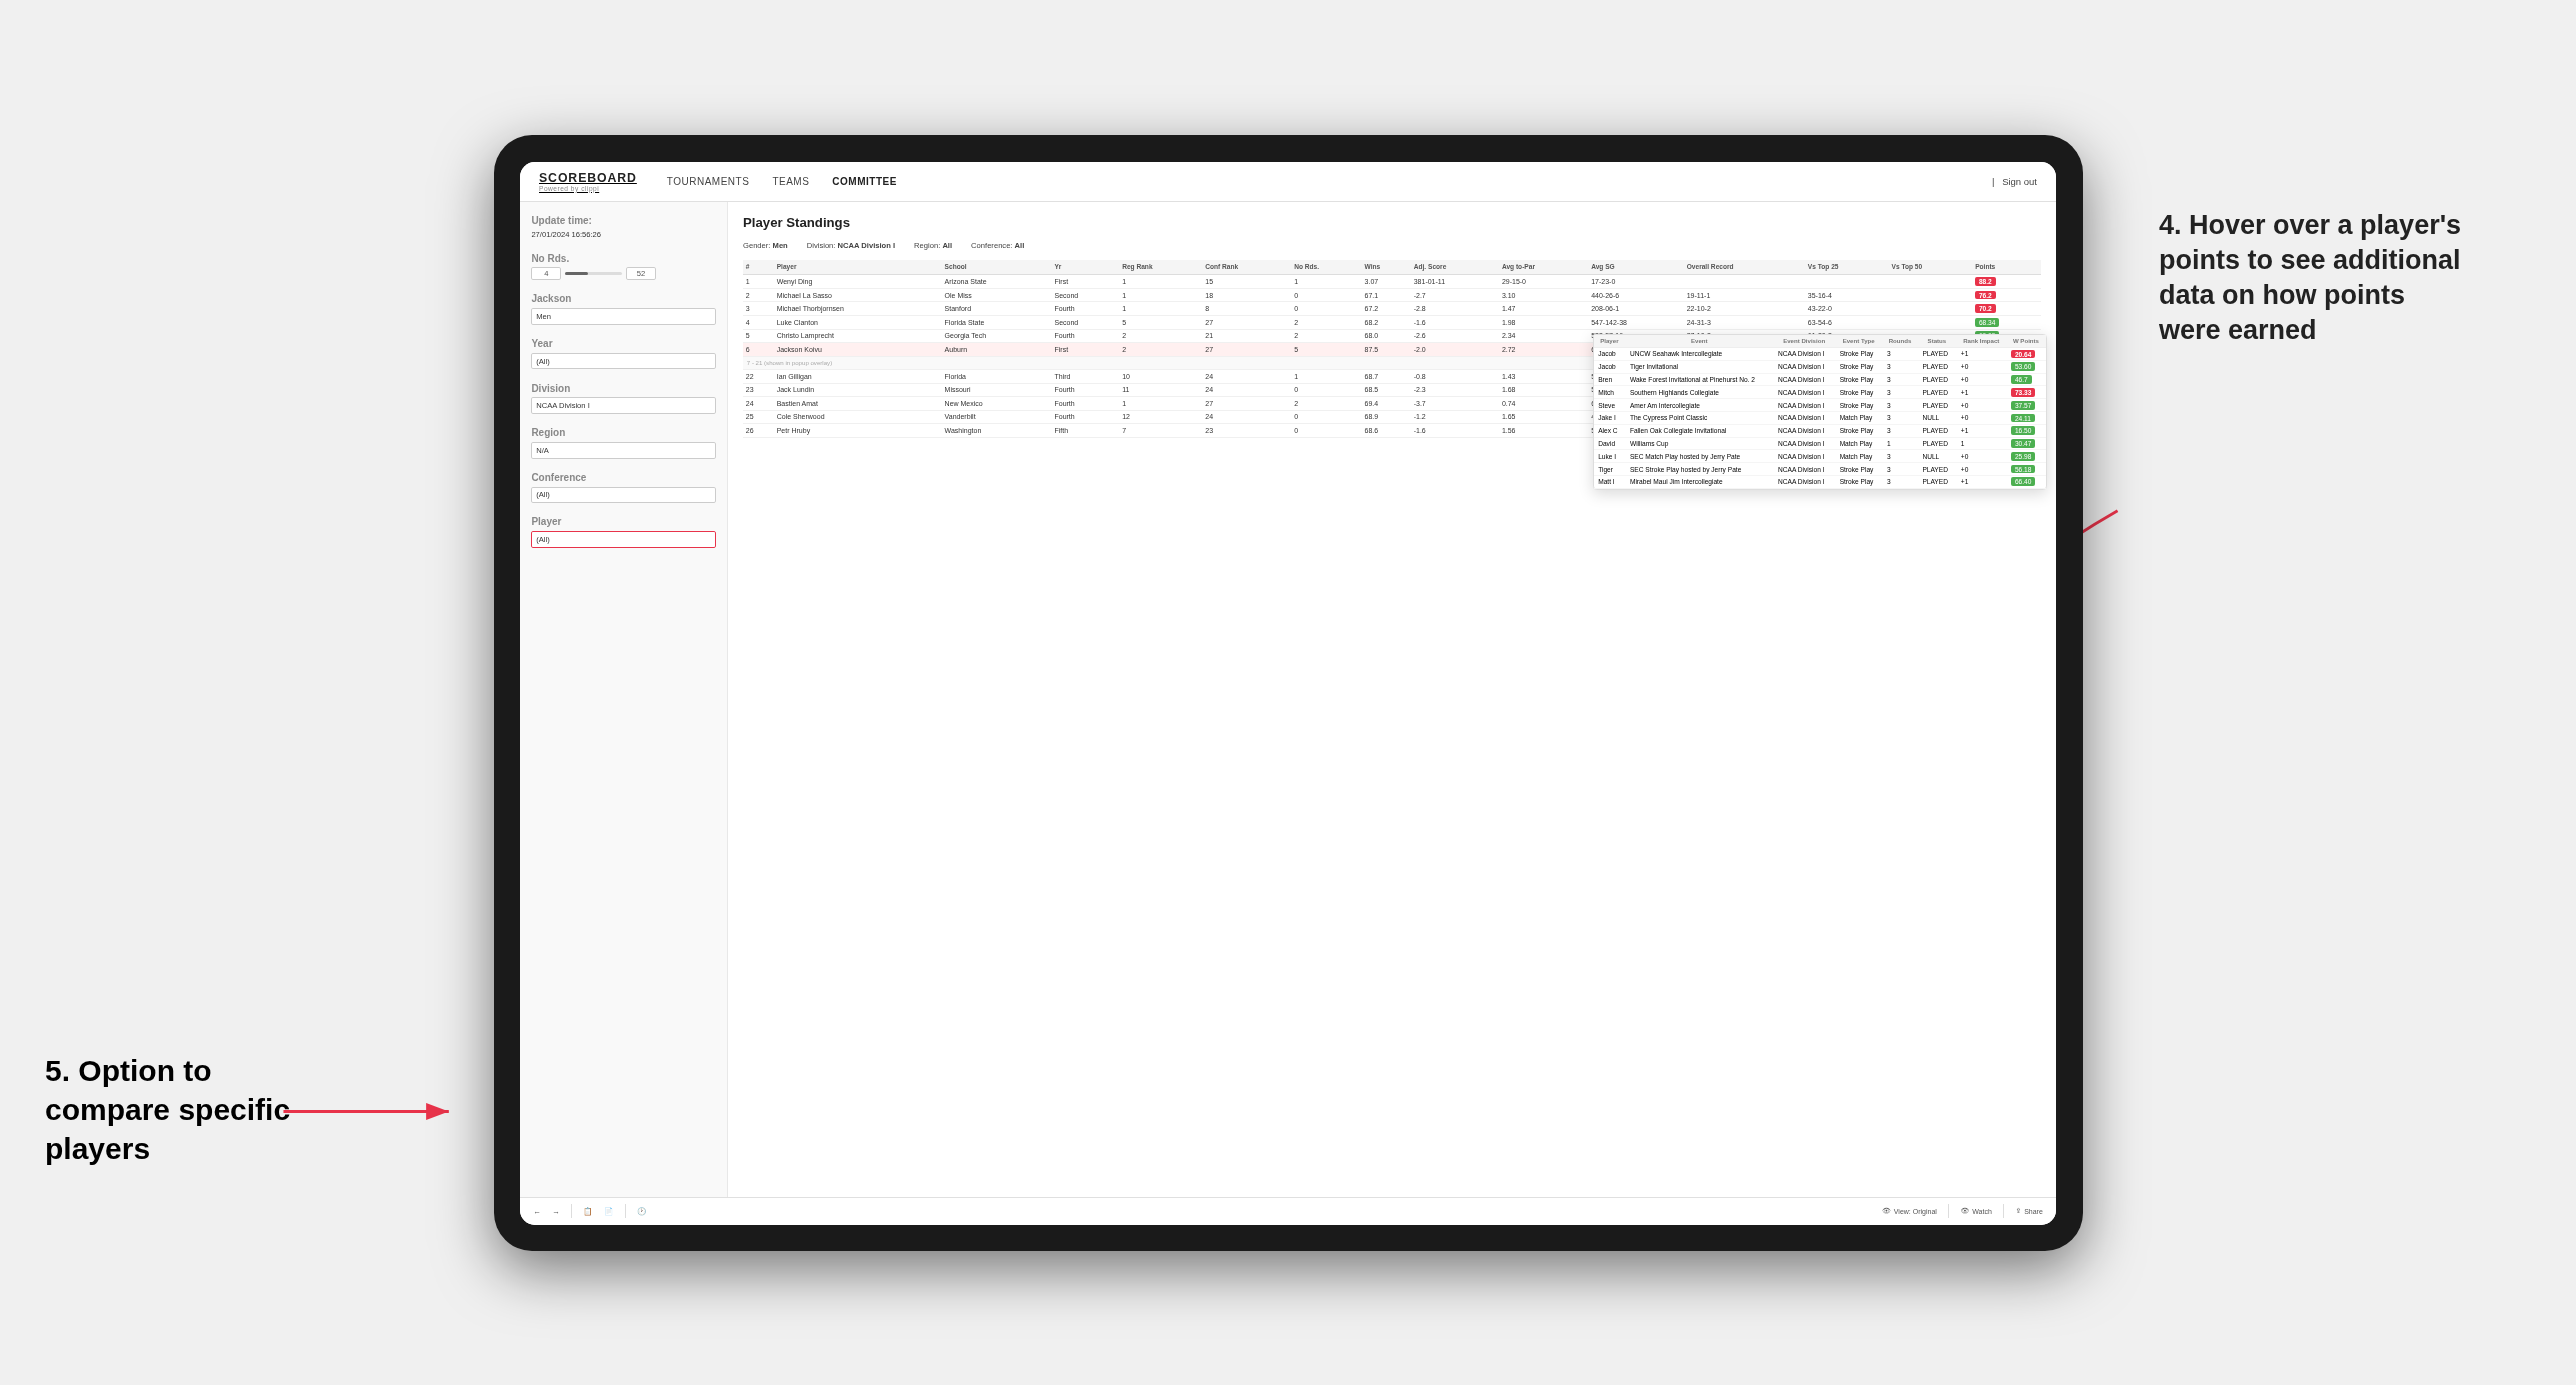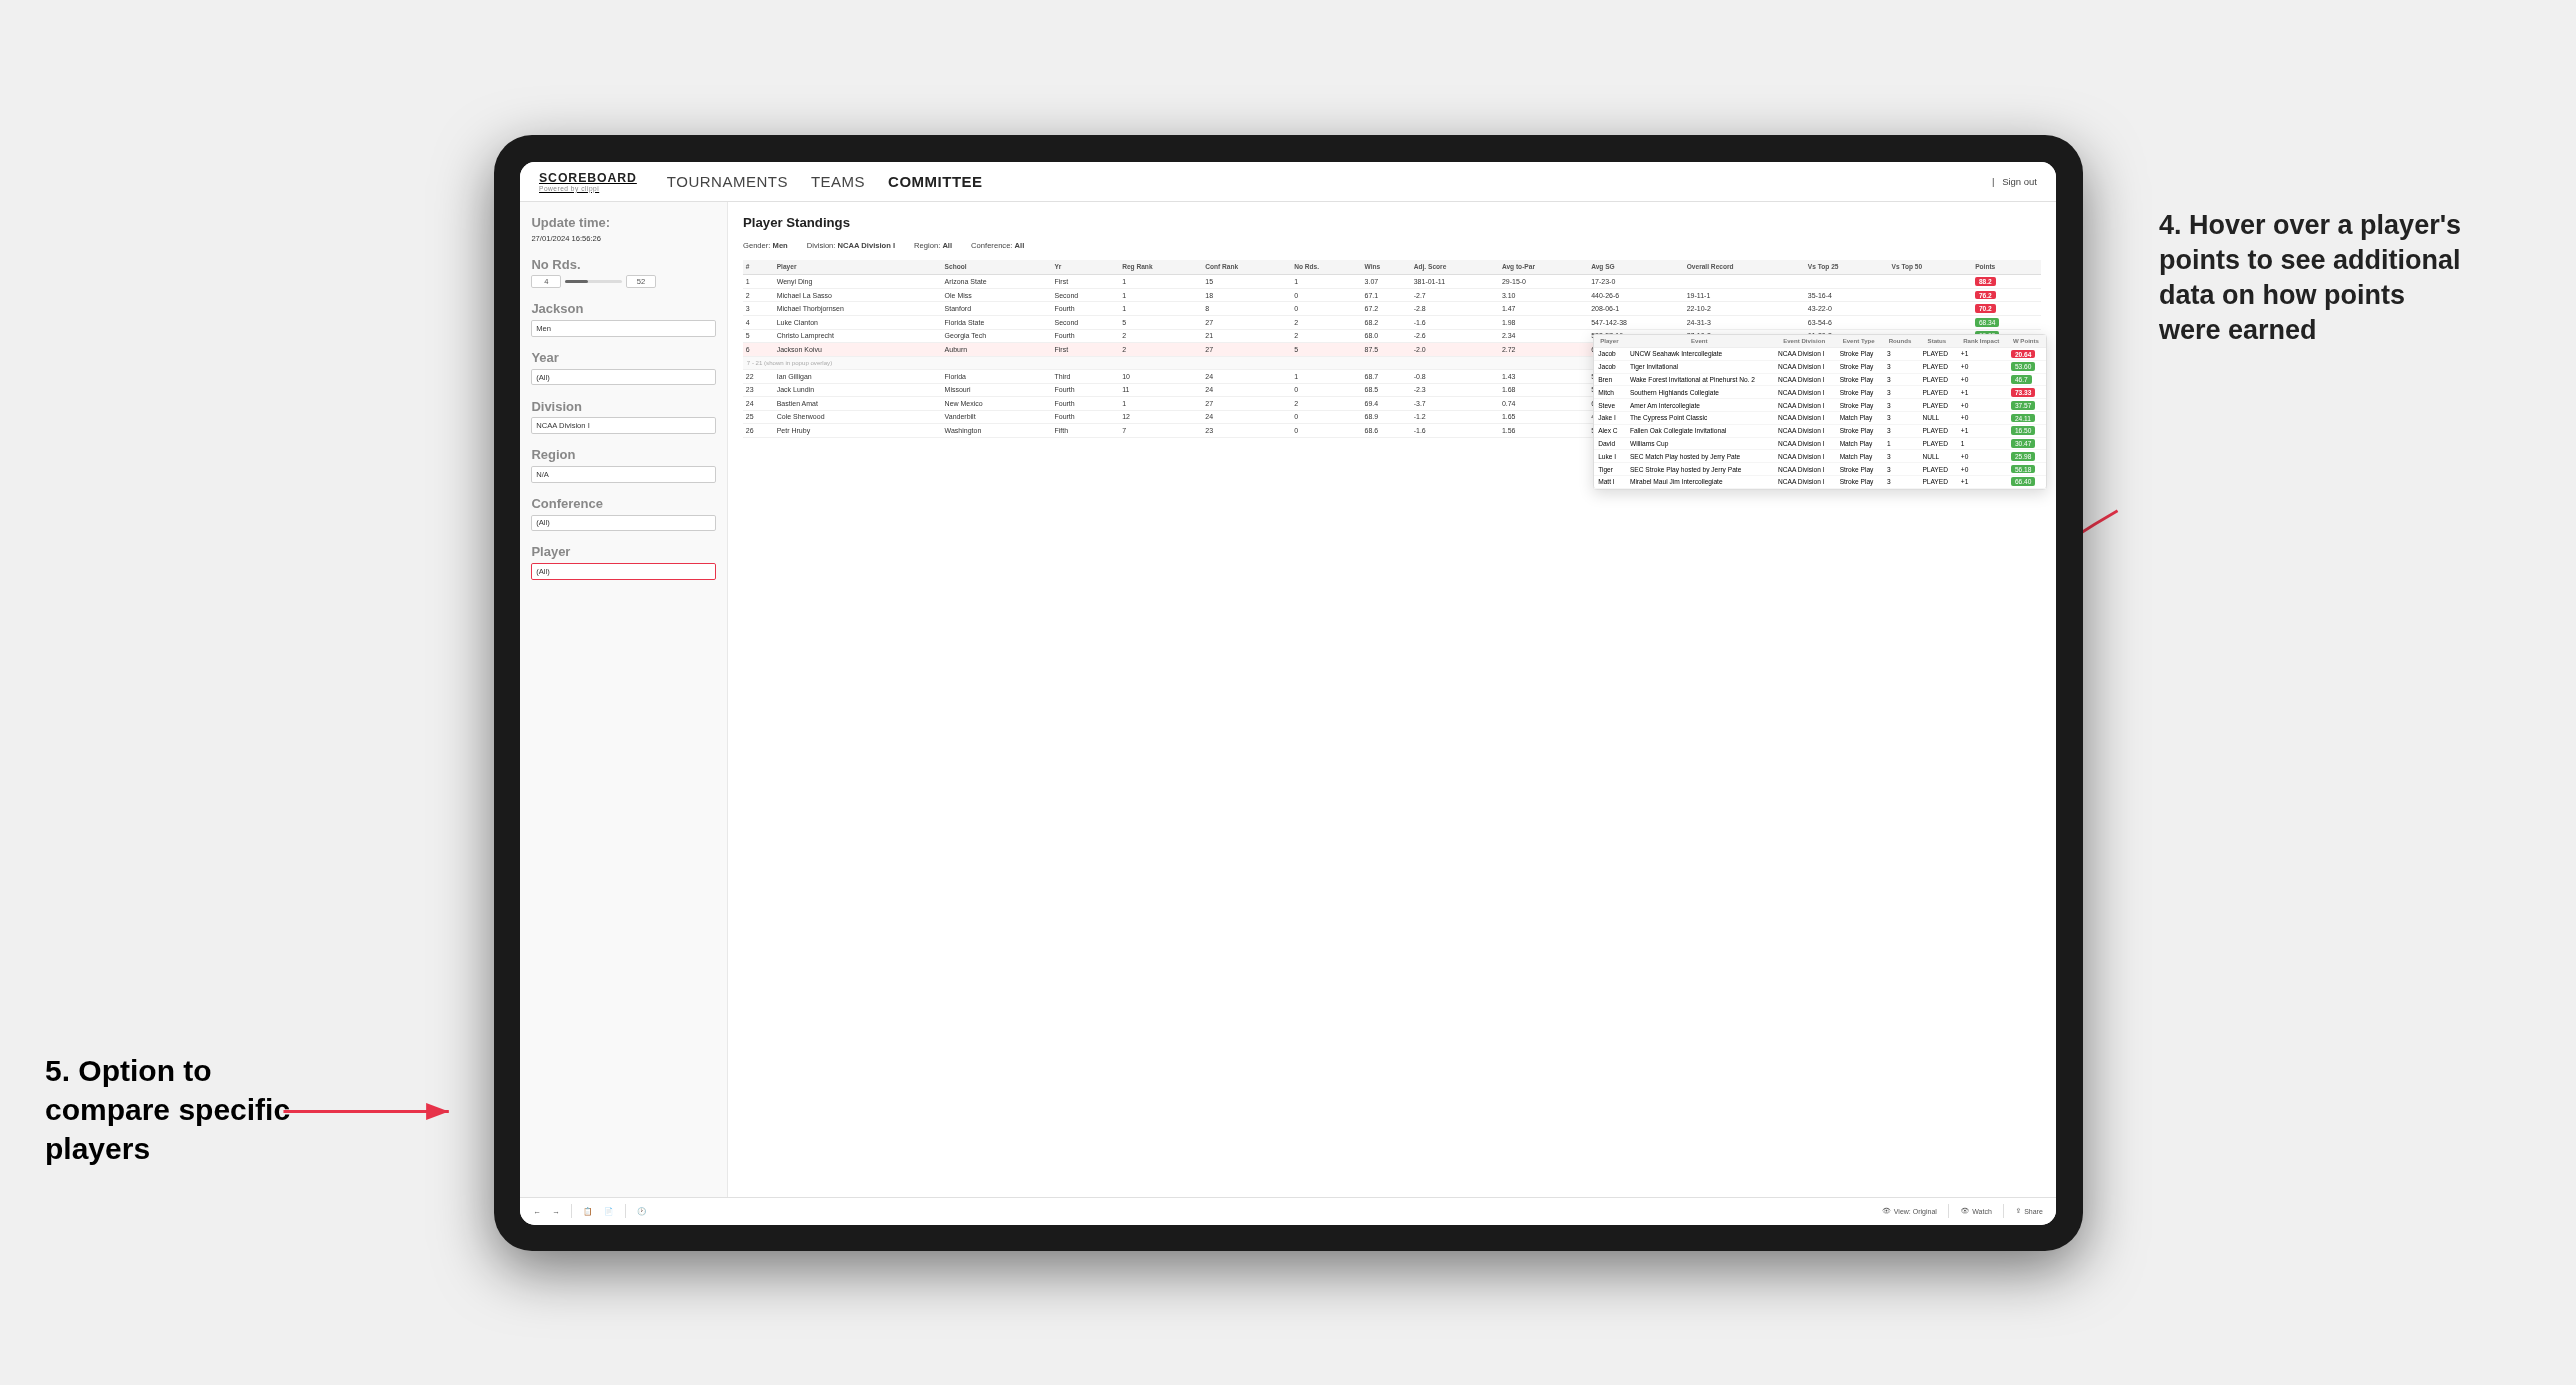--- a/index.html
+++ b/index.html
@@ -70,21 +70,21 @@
       color: #888;
       letter-spacing: 0.5px;
     }
 
     .nav-links {
       display: flex;
       gap: 23px;
     }
 
     .nav-link {
-      font-size: 15px;
+      font-size: 10px;
       color: #444;
       text-decoration: none;
       letter-spacing: 0.5px;
       padding: 3.8px 0;
     }
 
     .nav-link.active {
       color: #222;
       font-weight: bold;
     }
@@ -140,21 +140,21 @@
       padding: 13.2px 11.4px;
       font-size: 8.5px;
       overflow-y: auto;
     }
 
     .sidebar-section {
       margin-bottom: 13.2px;
     }
 
     .sidebar-label {
-      font-size: 13px;
+      font-size: 10px;
       font-weight: bold;
       color: #888;
       margin-bottom: 3.8px;
       display: block;
     }
 
     .sidebar-value {
       font-size: 7.6px;
       color: #333;
       margin-bottom: 9px;

